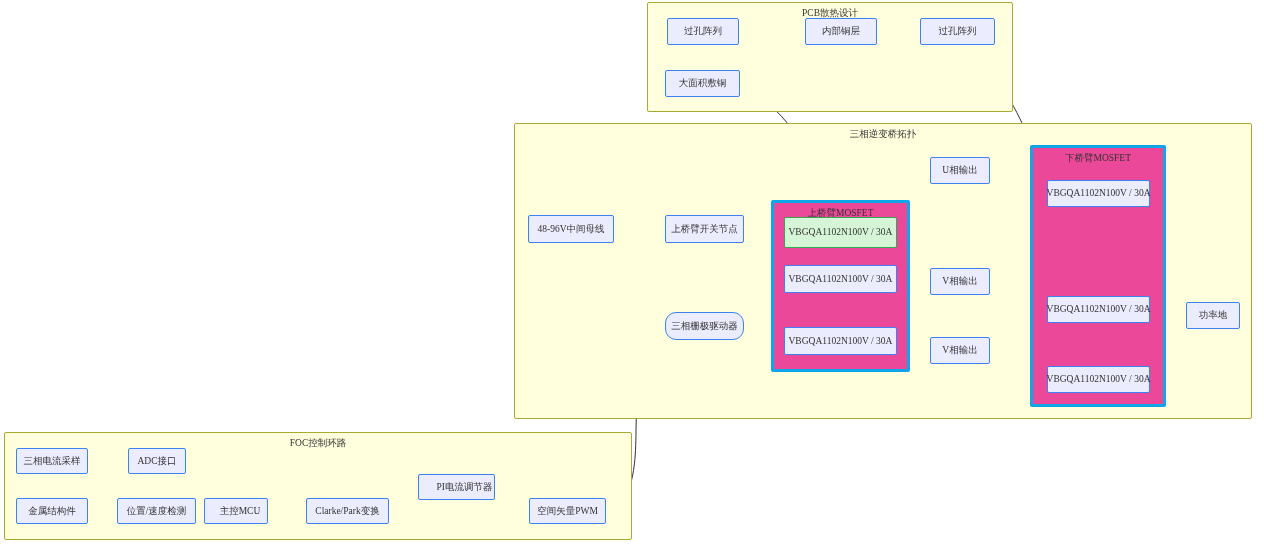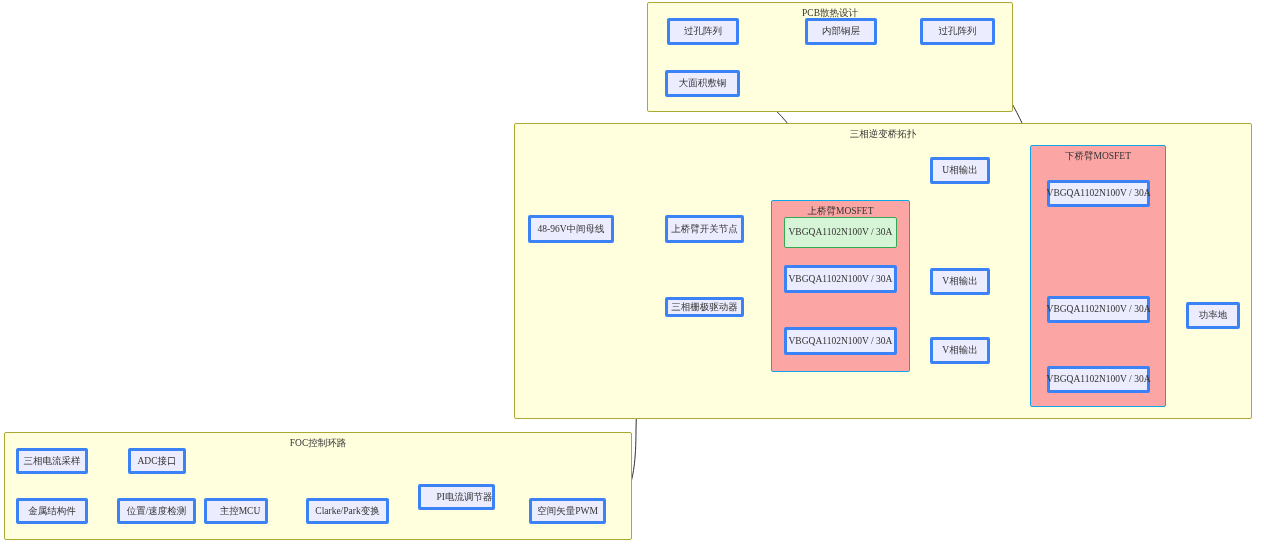--- a/index.html
+++ b/index.html
@@ -1,22 +1,22 @@
 <!DOCTYPE html>
 <html><head>
 <meta charset="utf-8">
 <style>
   html,body{margin:0;padding:0;background:#ffffff;}
   body{font-family:"Liberation Sans","DejaVu Sans",sans-serif;}
   #stage{position:relative;width:1264px;height:549px;overflow:hidden;background:#ffffff;font-family:Liberation Serif, serif;}
   svg#edges{position:absolute;left:0;top:0;width:1264px;height:549px;pointer-events:none;}
   .cluster{position:absolute;background:#ffffde;border:1px solid #aaaa33;border-radius:2px;box-sizing:border-box;}
-  .cluster.inner{background:#fca5a5;border:1px solid #0ea5e9;}
+  .cluster.inner{background:#ec4899;border:3px solid #0ea5e9;}
   .cluster-title{position:absolute;top:4px;left:0;width:100%;text-align:center;font-size:9.5px;color:#333333;white-space:nowrap;}
-  .node{position:absolute;background:#ececff;border:3px solid #3b82f6;border-radius:2px;
+  .node{position:absolute;background:#ececff;border:1px solid #3b82f6;border-radius:2px;
         display:flex;align-items:center;justify-content:center;box-sizing:border-box;
         font-size:9.5px;color:#333333;text-align:center;line-height:1.15;white-space:nowrap;}
   .node.hl{background:#d6f5d6;border:1.5px solid #34a853;}
 </style>
 </head>
 <body>
 
 <div id="stage">
 
   <svg id="edges" viewBox="0 0 1264 549">
@@ -99,21 +99,21 @@
       </div>
       <div class="node" style="left: 665px; top: 70px; width: 75px; height: 27px;">
         <span>大面积敷铜</span>
       </div>
       <div class="node" style="left: 528px; top: 215px; width: 86px; height: 28px;">
         <span>48-96V中间母线</span>
       </div>
       <div class="node" style="left: 665px; top: 215px; width: 79px; height: 28px;">
         <span>上桥臂开关节点</span>
       </div>
-      <div class="node" style="left: 665px; top: 297px; width: 79px; height: 20px;">
+      <div class="node" style="left: 665px; top: 312px; width: 79px; height: 28px; border-radius: 11px;">
         <span>三相栅极驱动器</span>
       </div>
       <div class="node hl" style="left: 784px; top: 217px; width: 113px; height: 31px;">
         <span>VBGQA1102N100V / 30A</span>
       </div>
       <div class="node" style="left: 784px; top: 265px; width: 113px; height: 28px;">
         <span>VBGQA1102N100V / 30A</span>
       </div>
       <div class="node" style="left: 784px; top: 327px; width: 113px; height: 28px;">
         <span>VBGQA1102N100V / 30A</span>
@@ -150,20 +150,20 @@
       </div>
       <div class="node" style="left: 117px; top: 498px; width: 79px; height: 26px;">
         <span>位置/速度检测</span>
       </div>
       <div class="node" style="left: 204px; top: 498px; width: 64px; height: 26px; padding-left: 8px;">
         <span>主控MCU</span>
       </div>
       <div class="node" style="left: 306px; top: 498px; width: 83px; height: 26px;">
         <span>Clarke/Park变换</span>
       </div>
-      <div class="node" style="left: 418px; top: 484px; width: 77px; height: 26px; padding-left: 16px;">
+      <div class="node" style="left: 418px; top: 474px; width: 77px; height: 26px; padding-left: 16px;">
         <span>PI电流调节器</span>
       </div>
       <div class="node" style="left: 529px; top: 498px; width: 77px; height: 26px;">
         <span>空间矢量PWM</span>
       </div>
     </div>
 </div>
 
 </body></html>

